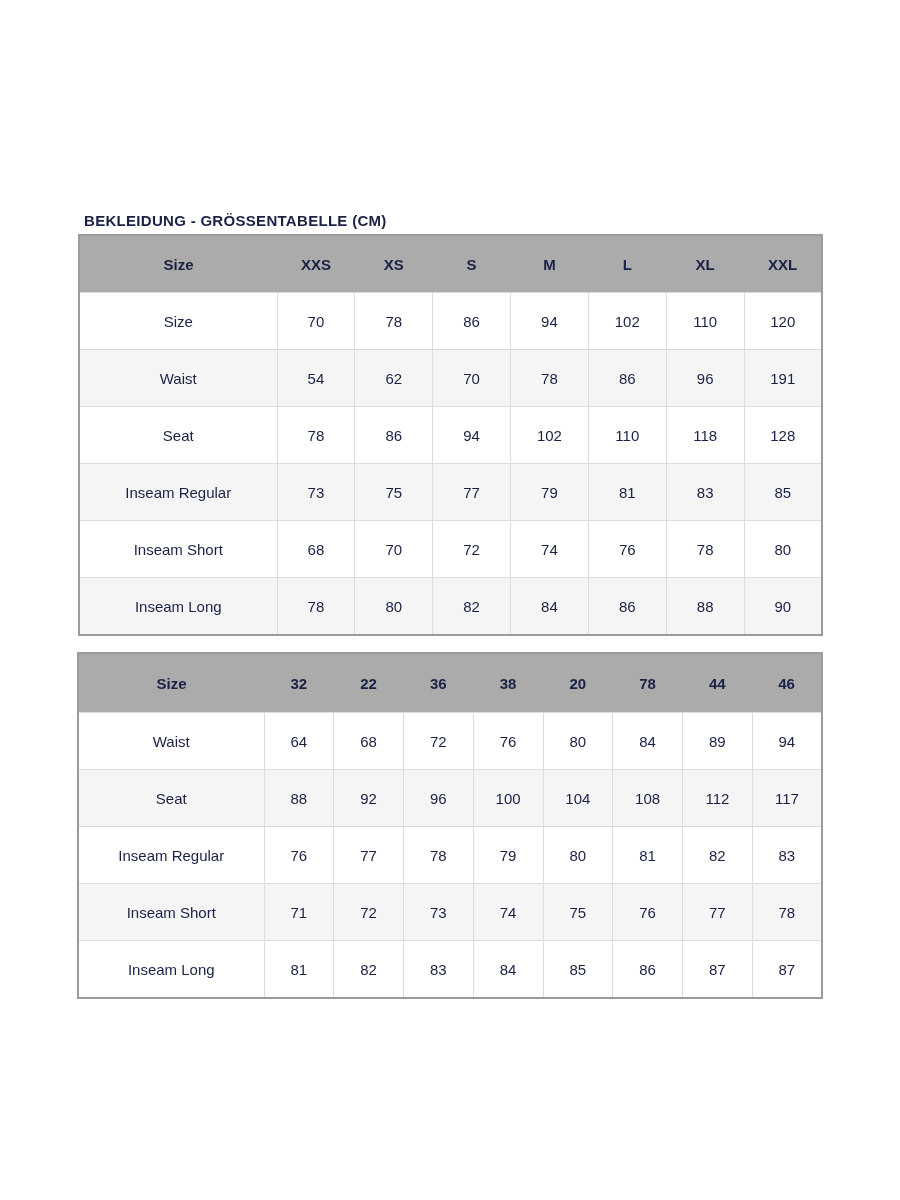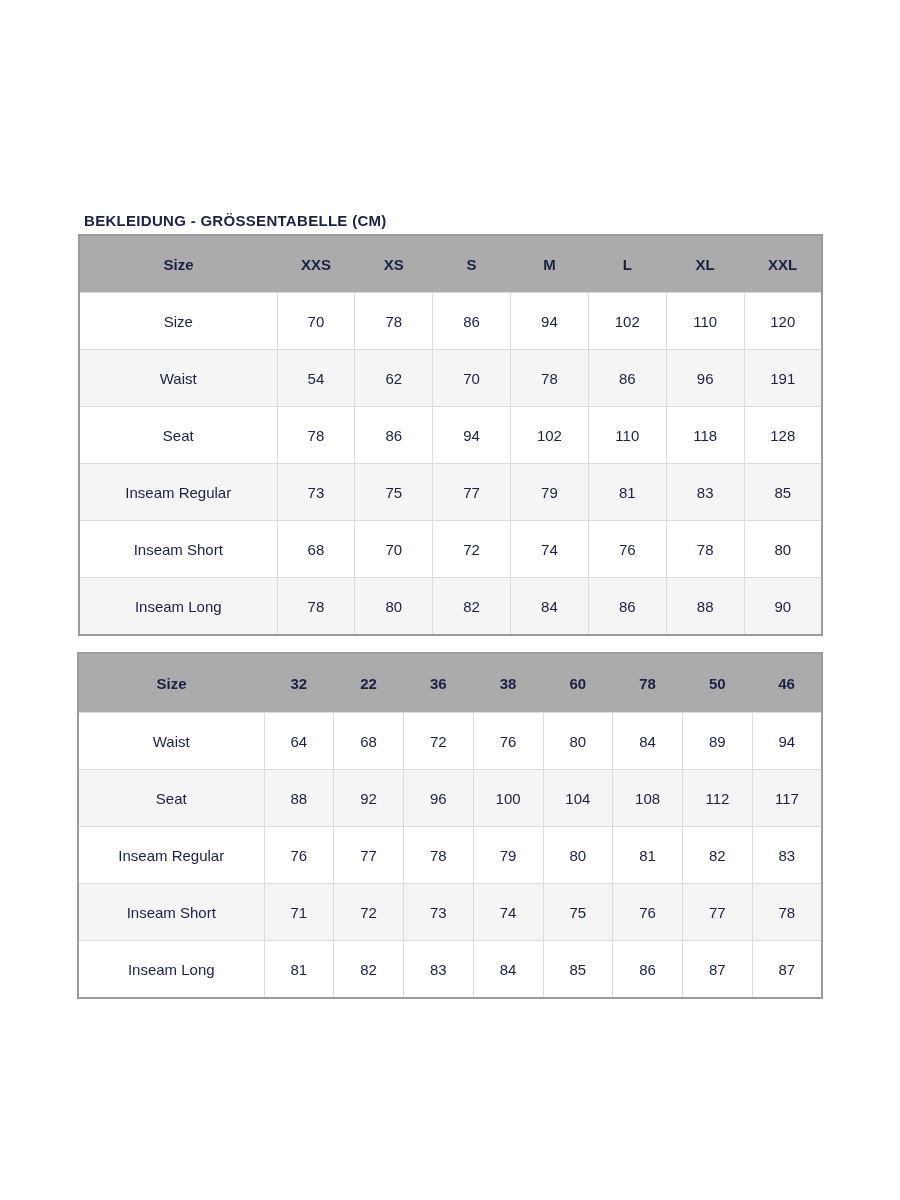--- a/index.html
+++ b/index.html
@@ -148,23 +148,23 @@
     </table>
 
   <table class="size-table t2">
       <thead>
         <tr>
           <th>Size</th>
           <th>32</th>
           <th>22</th>
           <th>36</th>
           <th>38</th>
-          <th>60</th>
+          <th>20</th>
           <th>78</th>
-          <th>50</th>
+          <th>44</th>
           <th>46</th>
         </tr>
       </thead>
       <tbody>
         <tr>
           <th>Waist</th>
           <td>64</td>
           <td>68</td>
           <td>72</td>
           <td>76</td>

